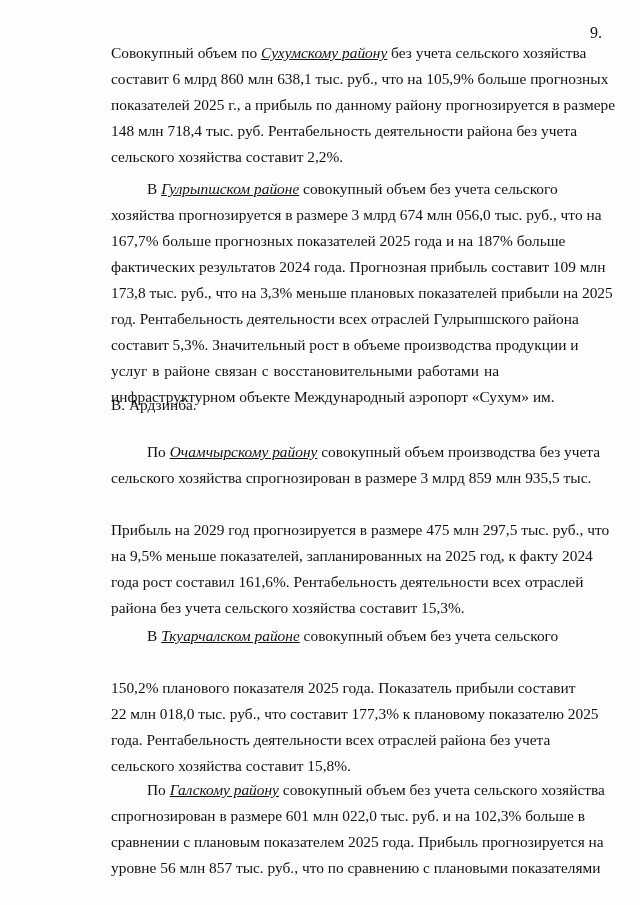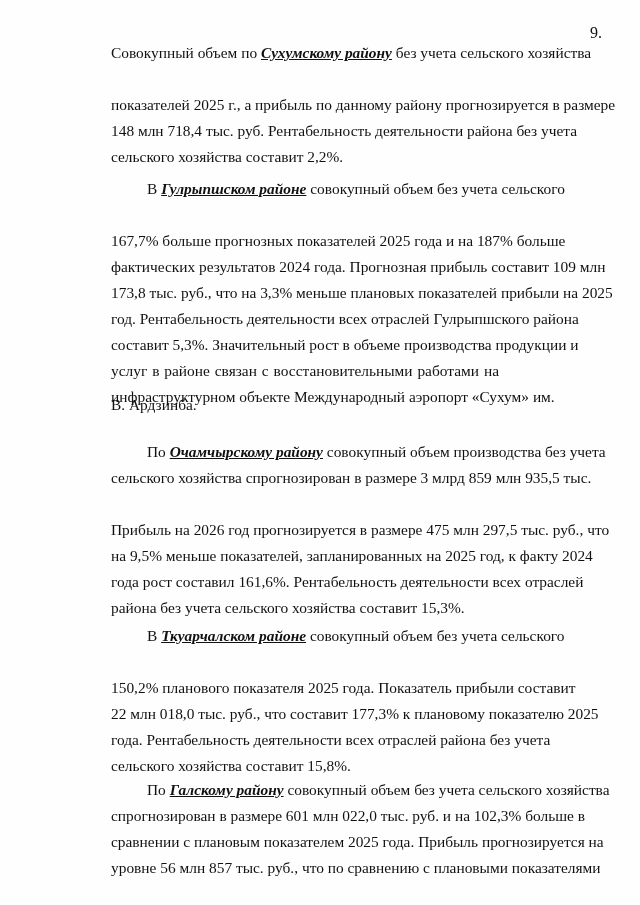--- a/index.html
+++ b/index.html
@@ -4,46 +4,48 @@
 <style>
   html, body { margin: 0; padding: 0; background: #ffffff; }
   body { width: 640px; height: 905px; position: relative; overflow: hidden;
          font-family: "Liberation Serif", serif; color: #111; }
   .page { position: absolute; left: 0; top: 0; width: 640px; height: 905px; background: #fefefe; }
   .page-num { position: absolute; top: 24px; left: 590px; font-size: 16px; }
   .line { position: absolute; left: 111px; width: 388px; font-size: 15.4px; line-height: 18px;
           white-space: nowrap; text-align: justify; text-align-last: justify; }
   .line.last { text-align-last: left; }
   .line.indent { left: 147px; width: 352px; }
-  .dist { font-weight: bold; font-style: italic; text-decoration: underline; }
+  .dist { font-weight: normal; font-style: italic; text-decoration: underline; }
 </style>
 </head>
 <body>
 
 <div class="page">
   <div class="page-num">9.</div>
 
   <div class="line" style="top:44px"><span>Совокупный объем по </span><span class="dist">Сухумскому району</span><span> без учета сельского хозяйства</span></div>
+  <div class="line" style="top:70px">составит 6 млрд 860 млн 638,1 тыс. руб., что на 105,9% больше прогнозных</div>
   <div class="line" style="top:96px">показателей 2025 г., а прибыль по данному району прогнозируется в размере</div>
   <div class="line" style="top:122px">148 млн 718,4 тыс. руб. Рентабельность деятельности района без учета</div>
   <div class="line last" style="top:148px">сельского хозяйства составит 2,2%.</div>
 
   <div class="line indent" style="top:180px"><span>В </span><span class="dist">Гулрыпшском районе</span><span> совокупный объем без учета сельского</span></div>
+  <div class="line" style="top:206px">хозяйства прогнозируется в размере 3 млрд 674 млн 056,0 тыс. руб., что на</div>
   <div class="line" style="top:232px">167,7% больше прогнозных показателей 2025 года и на 187% больше</div>
   <div class="line" style="top:258px">фактических результатов 2024 года. Прогнозная прибыль составит 109 млн</div>
   <div class="line" style="top:284px">173,8 тыс. руб., что на 3,3% меньше плановых показателей прибыли на 2025</div>
   <div class="line" style="top:310px">год. Рентабельность деятельности всех отраслей Гулрыпшского района</div>
   <div class="line" style="top:336px">составит 5,3%. Значительный рост в объеме производства продукции и</div>
   <div class="line" style="top:388px">инфраструктурном объекте Международный аэропорт «Сухум» им.</div>
   <div class="line" style="top:362px">услуг в районе связан с восстановительными работами на</div>
   <div class="line last" style="top:396px">В. Ардзинба.</div>
 
   <div class="line indent" style="top:443px"><span>По </span><span class="dist">Очамчырскому району</span><span> совокупный объем производства без учета</span></div>
   <div class="line" style="top:469px">сельского хозяйства спрогнозирован в размере 3 млрд 859 млн 935,5 тыс.</div>
-  <div class="line" style="top:521px">Прибыль на 2026 год прогнозируется в размере 475 млн 297,5 тыс. руб., что</div>
+  <div class="line" style="top:521px">Прибыль на 2029 год прогнозируется в размере 475 млн 297,5 тыс. руб., что</div>
   <div class="line last" style="top:547px">на 9,5% меньше показателей, запланированных на 2025 год, к факту 2024</div>
   <div class="line" style="top:573px">года рост составил 161,6%. Рентабельность деятельности всех отраслей</div>
   <div class="line last" style="top:599px">района без учета сельского хозяйства составит 15,3%.</div>
 
   <div class="line indent" style="top:627px"><span>В </span><span class="dist">Ткуарчалском районе</span><span> совокупный объем без учета сельского</span></div>
   <div class="line" style="top:679px">150,2% планового показателя 2025 года. Показатель прибыли составит</div>
   <div class="line" style="top:705px">22 млн 018,0 тыс. руб., что составит 177,3% к плановому показателю 2025</div>
   <div class="line" style="top:731px">года. Рентабельность деятельности всех отраслей района без учета</div>
   <div class="line last" style="top:757px">сельского хозяйства составит 15,8%.</div>
 

